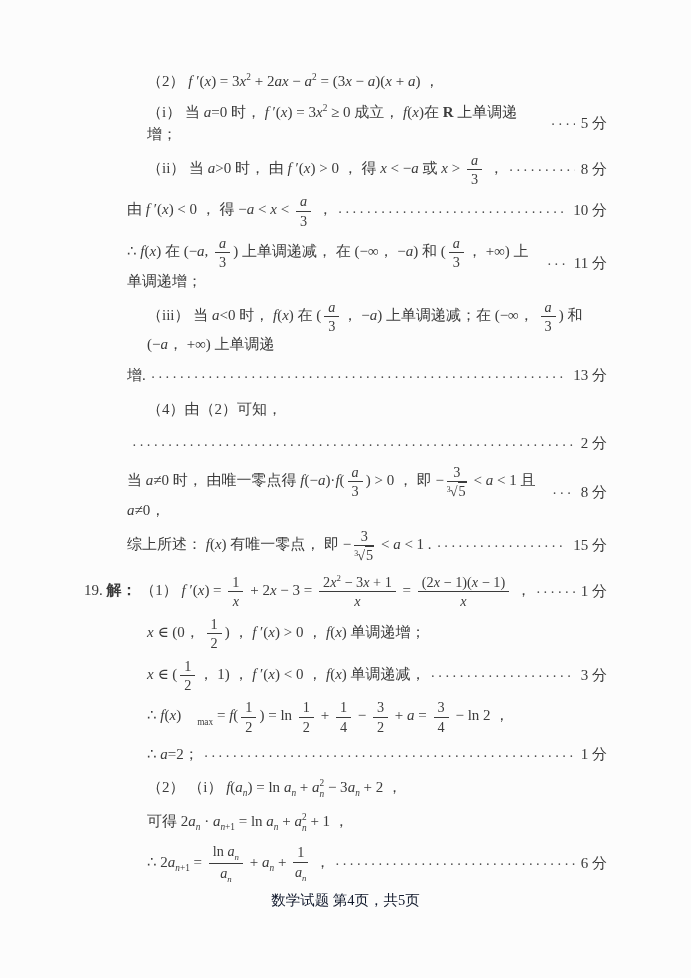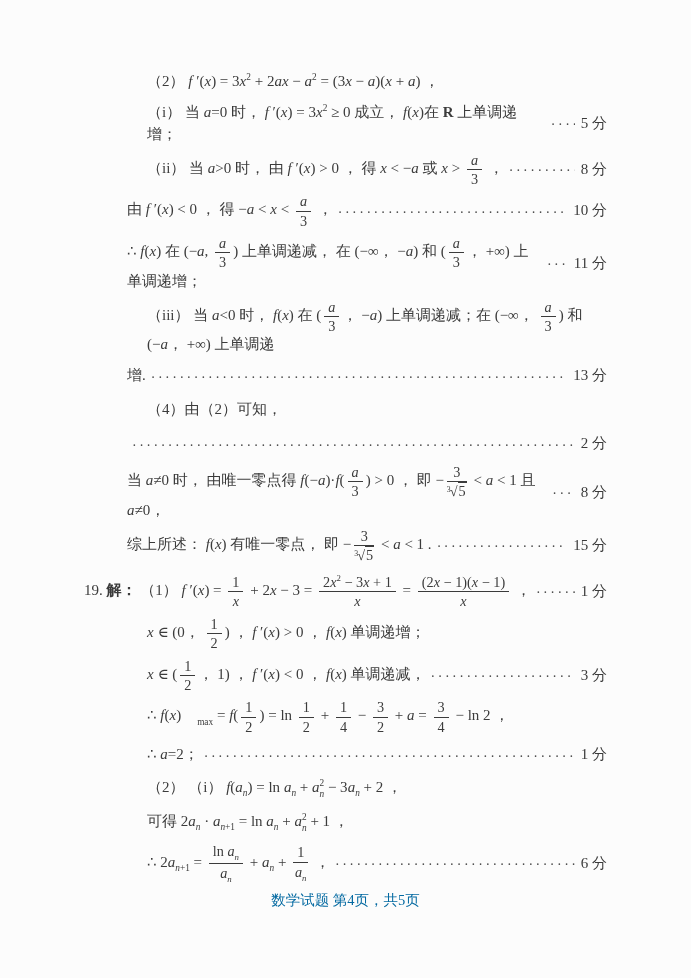--- a/index.html
+++ b/index.html
@@ -41,21 +41,21 @@
   .ridx { font-size:0.55em; vertical-align:0.55em; margin-right:-1px; }
   .rad { border-top:1px solid #3b3b3b; padding:0 1px; }
   .ss {
     display:inline-block; text-align:left; font-size:0.62em;
     line-height:1.15; vertical-align:-0.5em;
   }
   .ss .t, .ss .b { display:block; }
   .ss .b { font-style:italic; }
   .footer {
     position:absolute; left:0; right:0; top:891px;
-    text-align:center; font-size:14.5px; color:#0369a1;
+    text-align:center; font-size:14.5px; color:#0f172a;
   }
 </style>
 </head>
 <body>
 
 <div class="page">
   <div class="content" id="lines">
       <div class="line ind">
         <span class="ctext">（2） <i>f</i> ′(<i>x</i>) = 3<i>x</i><sup>2</sup> + 2<i>ax</i> − <i>a</i><sup>2</sup> = (3<i>x</i> − <i>a</i>)(<i>x</i> + <i>a</i>) ，</span>
       </div>

